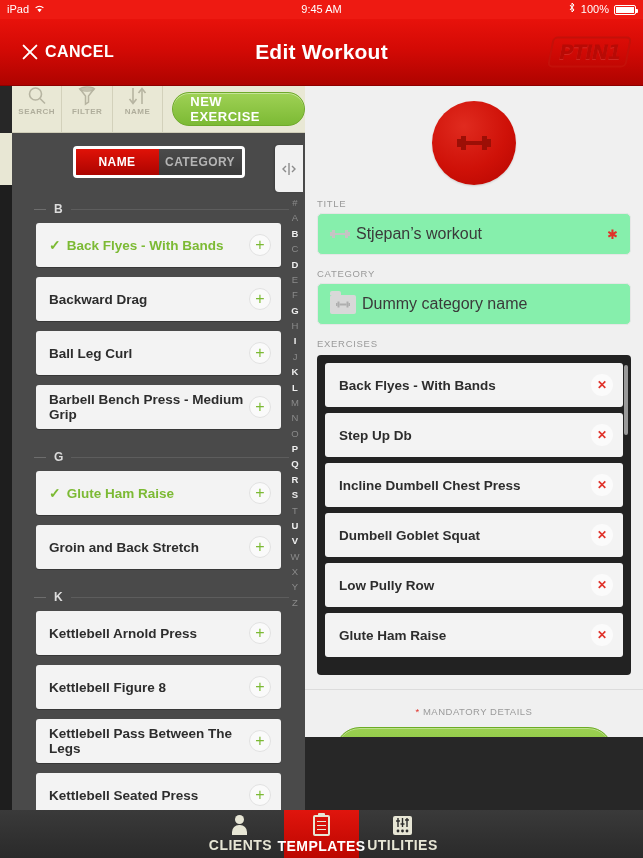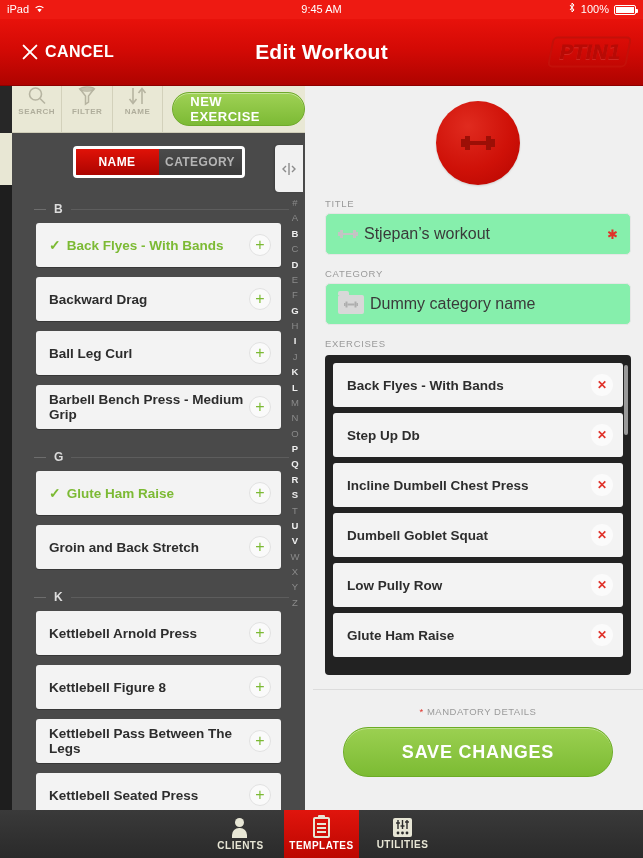--- a/index.html
+++ b/index.html
@@ -146,22 +146,22 @@
   .drag-handle {
     position: absolute; left: 275px; top: 145px; width: 28px; height: 47px;
     background: #f1f1f1; border-radius: 4px 0 0 4px; z-index: 22;
     display: flex; align-items: center; justify-content: center;
     color: #8c8c8c; font-size: 13px;
     box-shadow: -1px 0 2px rgba(0,0,0,.18);
   }
 
   
   .detail {
-    position: absolute; left: 305px; top: 86px; width: 338px; height: 724px;
-    background: #f0f0f0; z-index: 18; overflow: hidden; padding-left: 8px;
+    position: absolute; left: 305px; top: 86px; width: 338px; height: 651px;
+    background: #f0f0f0; z-index: 18; overflow: hidden;
   }
   .avatar {
     width: 84px; height: 84px; border-radius: 42px; margin: 15px auto 0;
     background: radial-gradient(circle at 38% 30%, #e02b1f 0%, #cf1108 55%, #b50500 100%);
     display: flex; align-items: center; justify-content: center;
     box-shadow: 0 1px 2px rgba(0,0,0,.14);
   }
   .avatar .db { color: #9c0f06; font-size: 26px; letter-spacing: -2px; }
   .fld-label {
     font-size: 9.5px; color: #9a9a9a; letter-spacing: .7px;
@@ -220,21 +220,21 @@
 
   
   .tabbar {
     position: absolute; left: 0; bottom: 0; width: 643px; height: 48px;
     background: linear-gradient(#3a3a3a, #2a2a2a); z-index: 45;
     display: flex; align-items: center; justify-content: center; gap: 6px;
   }
   .tab {
     width: 75px; height: 48px; display: flex; flex-direction: column;
     align-items: center; justify-content: center; gap: 2px;
-    color: #e7e6d5; font-size: 10px; font-weight: bold; letter-spacing: .5px;
+    color: #e7e6d5; font-size: 14px; font-weight: bold; letter-spacing: .5px;
   }
   .tab.active { background: linear-gradient(#e0150d, #bc0600); color: #fff; }
   .clipboard {
     width: 17px; height: 21px; border: 2px solid #e7e6d5; border-radius: 2px;
     position: relative; display: block;
   }
   .clipboard::before {
     content: ""; position: absolute; top: -4px; left: 3px; width: 7px; height: 4px;
     background: #e7e6d5; border-radius: 1px;
   }

